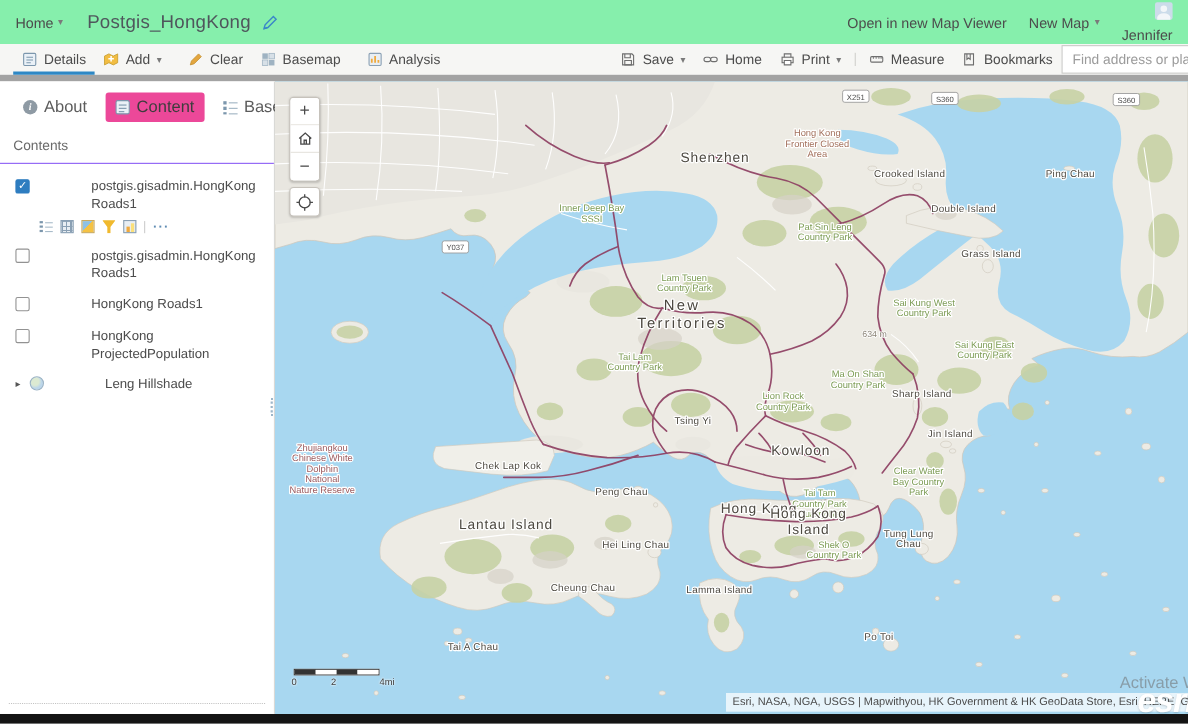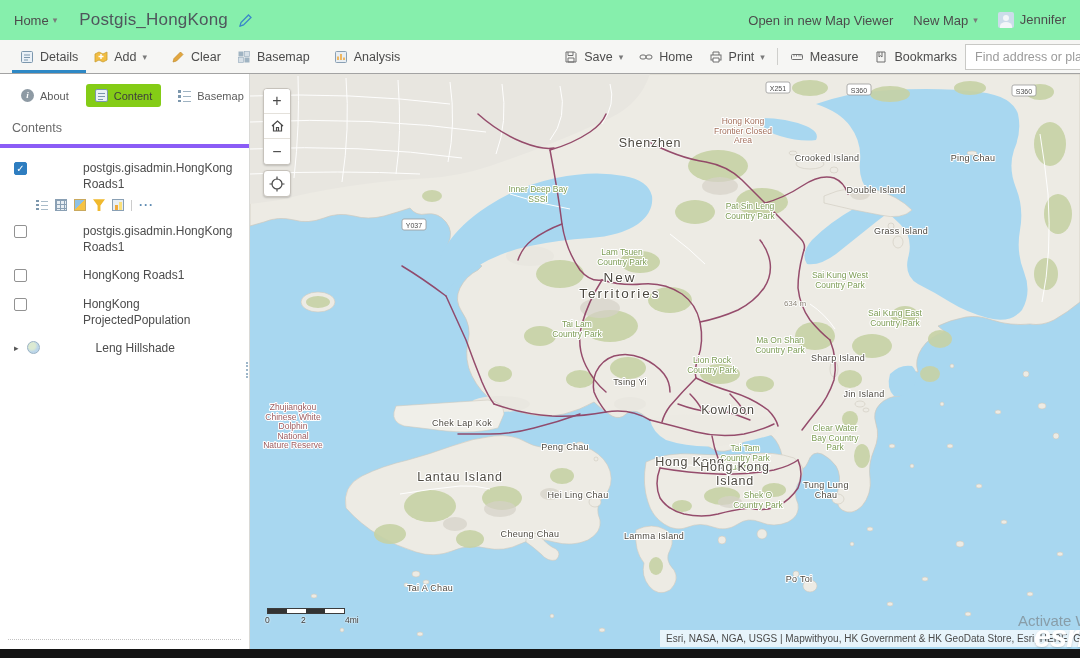--- a/index.html
+++ b/index.html
@@ -9,48 +9,48 @@
   
   .header { height:40px; background:#86efac; display:flex; align-items:center; padding:0 14px; flex:none; }
   .home-btn { font-size:13px; color:#4c4c4c; display:flex; align-items:center; gap:4px; cursor:pointer; }
   .caret { font-size:9px; color:#7a7a7a; }
   .page-title { margin-left:22px; font-size:17px; color:#4f565c; letter-spacing:.2px; }
   .title-pencil { margin-left:10px; width:15px; height:15px; }
   .header-right { margin-left:auto; display:flex; align-items:center; gap:20px; font-size:13px; color:#4c4c4c; }
   .avatar { width:16px; height:16px; border-radius:2px; background:#ccdcea; position:relative; overflow:hidden; flex:none; }
   .avatar::before { content:''; position:absolute; left:5px; top:3px; width:6px; height:6px; border-radius:50%; background:#f3f6f9; }
   .avatar::after { content:''; position:absolute; left:2px; top:10px; width:12px; height:8px; border-radius:50% 50% 0 0; background:#f3f6f9; }
-  .user-wrap { display:flex; align-items:flex-start; gap:6px; }
+  .user-wrap { display:flex; align-items:flex-end; gap:6px;flex-direction:column; }
   .menu-item { display:flex; align-items:center; gap:5px; cursor:pointer;text-align:center; }
 
   
-  .toolbar { height:34px; background:#f6f6f4; border-bottom:1px solid #a3a3a3; display:flex; align-items:stretch; padding:0 12px; flex:none; }
+  .toolbar { height:34px; background:#f6f6f4; border-bottom:6px solid #a3a3a3; display:flex; align-items:stretch; padding:0 12px; flex:none; }
   .tool-btn { display:flex; align-items:center; gap:6px; font-size:12.5px; color:#4c4c4c; padding:0 8px; cursor:pointer; position:relative; }
   .tool-btn.active { box-shadow: inset 0 -3px 0 #2e88c5; }
   .tb-divider { width:1px; background:#cfcfcc; margin:8px 4px; }
   .ticon { width:14px; height:14px; flex:none; }
   .save-group { margin-left:148px; display:flex; }
   .search-wrap { margin-left:auto; position:relative; display:flex; align-items:center; }
   .search-input { width:282px; height:26px; border:1px solid #c9c9c6; background:#fff; font-size:12.5px; padding:0 30px 0 9px; color:#444; font-family:"Liberation Sans",sans-serif; }
   .search-input::placeholder { color:#9b9b9b; }
 
   
   .content { flex:1; display:flex; min-height:0; position:relative; }
   .sidebar { width:250px; background:#fff; border-right:1px solid #d9d9d6; position:relative; flex:none; }
   .sidebar::after { content:''; position:absolute; left:8px; right:8px; bottom:9px; border-top:1px dotted #c2c2c2; }
   .divider-dots { position:absolute; right:1px; top:288px; width:0; height:16px; border-left:2px dotted #9db6c9; }
   .tabs { display:flex; gap:8px; align-items:center; padding:10px 8px 8px 12px; }
-  .tab { display:flex; align-items:center; gap:6px; font-size:11px; color:#5c5c5c; padding:5px 9px; border-radius:3px; cursor:pointer; }
-  .tab.active { background:#84cc16; color:#3d3d3d; }
+  .tab { display:flex; align-items:center; gap:6px; font-size:15px; color:#5c5c5c; padding:5px 9px; border-radius:3px; cursor:pointer; }
+  .tab.active { background:#ec4899; color:#3d3d3d; }
   .collapse-caret { margin-left:auto; color:#8a8a8a; font-size:11px; cursor:pointer; padding-right:2px; }
   .ic-about { width:13px; height:13px; border-radius:50%; background:#8e9aa4; position:relative; flex:none; }
   .ic-about::after { content:'i'; position:absolute; left:0; top:0; width:13px; text-align:center; font:italic bold 9px/13px "Liberation Serif",serif; color:#fff; }
   .ic-content { width:13px; height:13px; border:1px solid #7c97ad; background:linear-gradient(#7c97ad 0 0) 2px 3px/7px 1px no-repeat, linear-gradient(#7c97ad 0 0) 2px 6px/7px 1px no-repeat, linear-gradient(#7c97ad 0 0) 2px 9px/5px 1px no-repeat, #eaf1f7; border-radius:2px; flex:none; }
   .ic-legend { width:13px; height:13px; background: linear-gradient(#7c97ad 0 0) 0 1px/3px 3px no-repeat, linear-gradient(#7c97ad 0 0) 0 6px/3px 3px no-repeat, linear-gradient(#7c97ad 0 0) 0 11px/3px 2px no-repeat, linear-gradient(#9fb3c2 0 0) 5px 2px/8px 1px no-repeat, linear-gradient(#9fb3c2 0 0) 5px 7px/8px 1px no-repeat, linear-gradient(#9fb3c2 0 0) 5px 12px/8px 1px no-repeat; flex:none; }
-  .contents-h { font-size:12.5px; color:#6a6a6a; padding:6px 12px 9px; border-bottom:4px solid #8b5cf6; }
+  .contents-h { font-size:12.5px; color:#6a6a6a; padding:6px 12px 9px; border-bottom:1px solid #8b5cf6; }
   .layer-list { padding-top:4px; }
   .layer-row { display:flex; gap:8px; padding:9px 10px 4px 14px; font-size:12px; color:#4c4c4c; line-height:1.3; align-items:flex-start; }
   .cb { width:13px; height:13px; border:1px solid #929292; border-radius:2px; background:#fff; flex:none; margin-top:1px; color:#fff; font-size:10px; line-height:12px; text-align:center; cursor:pointer; }
   .cb.on { background:#2e7dc0; border-color:#2e7dc0; }
   .ly-label { cursor:pointer;margin-left:48px; }
   .tools-row { display:flex; gap:7px; align-items:center; margin:3px 0 4px 36px; }
   .ti { width:12px; height:12px; flex:none; cursor:pointer; }
   .ti-legend { background:linear-gradient(#7c97ad 0 0) 0 1px/3px 2px no-repeat, linear-gradient(#7c97ad 0 0) 0 5px/3px 2px no-repeat, linear-gradient(#7c97ad 0 0) 0 9px/3px 2px no-repeat, linear-gradient(#a9bcca 0 0) 5px 2px/7px 1px no-repeat, linear-gradient(#a9bcca 0 0) 5px 6px/7px 1px no-repeat, linear-gradient(#a9bcca 0 0) 5px 10px/7px 1px no-repeat; }
   .ti-table { border:1px solid #8aa0b4; background: repeating-linear-gradient(90deg,#8aa0b4 0 1px,transparent 1px 4px), repeating-linear-gradient(#8aa0b4 0 1px,transparent 1px 4px), #e8eef3; }
   .ti-style { background:linear-gradient(135deg,#8ec1e4 46%,#f5c243 46%); border:1px solid #c9a95e; }

